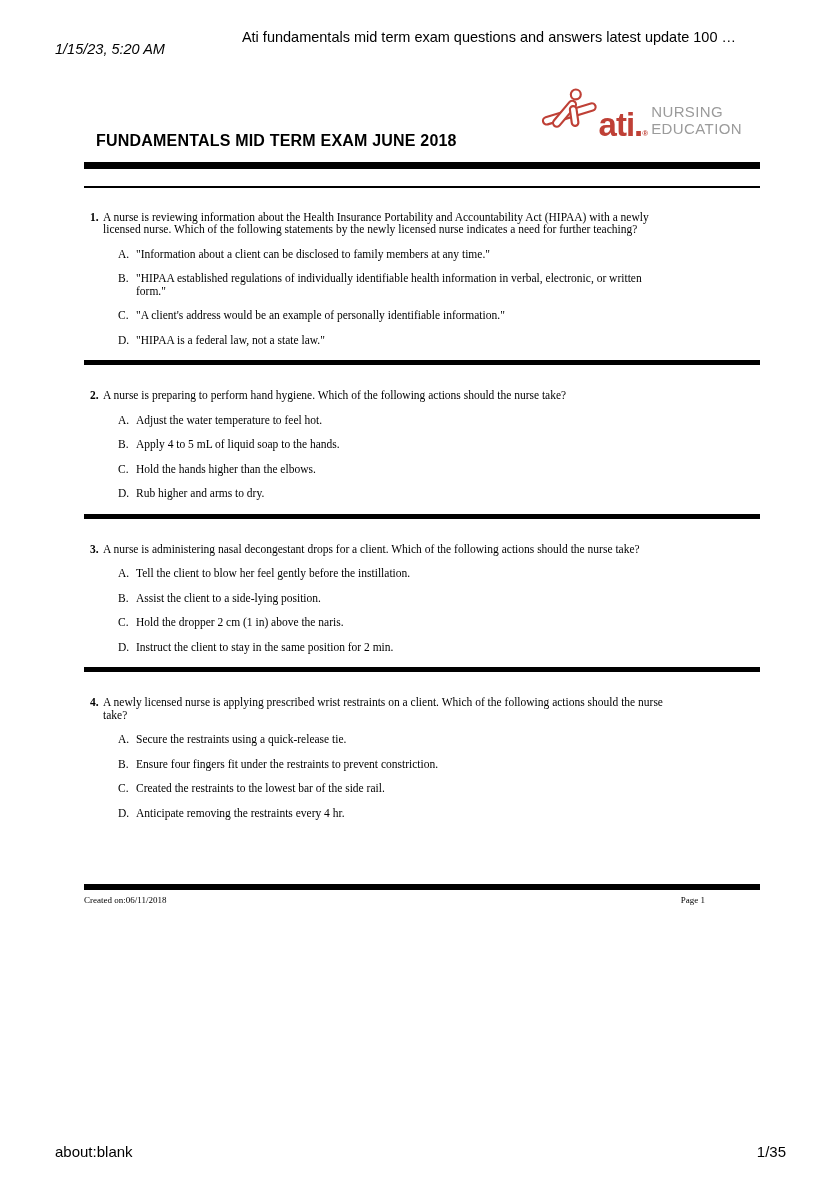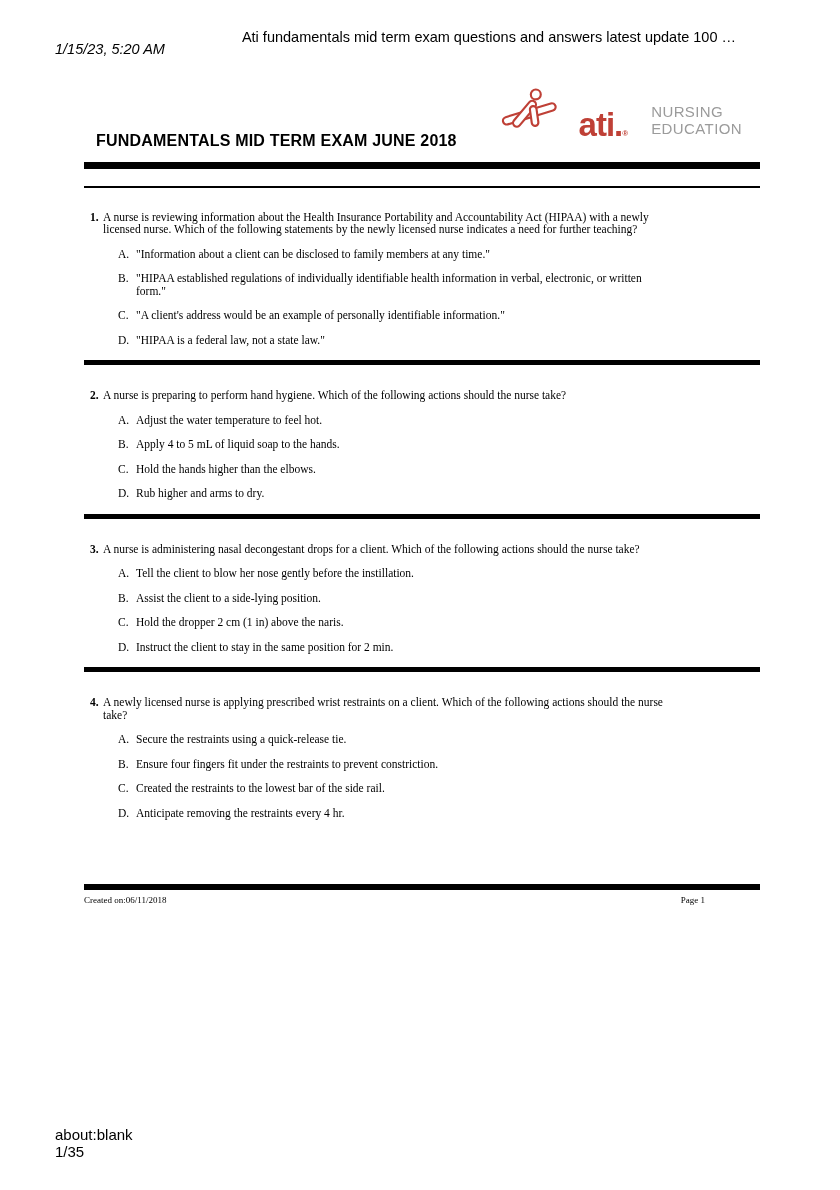--- a/index.html
+++ b/index.html
@@ -18,21 +18,21 @@
     font-family:"Liberation Sans", sans-serif;
     font-size:14.5px; color:#000;
   }
   .ph-date { position:absolute; left:55px; top:12px; white-space:nowrap;font-style:italic; }
   .ph-title { display:block; text-align:right; margin:0 104px; white-space:nowrap; overflow:hidden; }
   
   .content { position:absolute; left:84px; top:86px; width:676px; }
   
   .logo {
     position:absolute; right:18px; top:0;
-    display:flex; align-items:flex-end; gap:20px;
+    display:flex; align-items:flex-end; gap:0;
   }
   .logo-icon { width:58px; height:50px; margin-bottom:2px; }
   .brand {
     font-family:"Liberation Sans", sans-serif;
     font-size:33px; font-weight:bold; letter-spacing:-1px;
     color:#bf4036; line-height:0.8;
   }
   .brand-reg { font-size:8px; vertical-align:baseline; color:#bf4036; }
   .tagline {
     font-family:"Liberation Sans", sans-serif;
@@ -61,21 +61,21 @@
   .footer-bar { height:6px; background:#000; margin-top:65px; }
   .doc-footer {
     display:flex; justify-content:space-between;
     margin-top:5px; padding-right:55px;
     font-size:9px; line-height:11px;gap:39px;
   }
   
   .print-footer {
     position:absolute; left:55px; right:54px; bottom:30px;
     display:flex; justify-content:space-between;
-    font-family:"Liberation Sans", sans-serif; font-size:15px;flex-direction:column;
+    font-family:"Liberation Sans", sans-serif; font-size:15px;
   }
 </style>
 </head>
 <body>
 
 <div class="page">
 
   <div class="print-header">
     <span class="ph-date">1/15/23, 5:20 AM</span>
     <span class="ph-title">Ati fundamentals mid term exam questions and answers latest update 100 …</span>
@@ -159,21 +159,21 @@
 
       <div class="separator"></div>
 
       <div class="question">
         <div class="qnum">3.</div>
         <div class="qbody">
           <div class="qtext">A nurse is administering nasal decongestant drops for a client. Which of the following actions should the nurse take?</div>
           <div class="options">
             <div class="option">
                 <span class="olet">A.</span>
-                <span class="otext">Tell the client to blow her nose gently before the instillation.</span>
+                <span class="otext">Tell the client to blow her feel gently before the instillation.</span>
               </div>
             <div class="option">
                 <span class="olet">B.</span>
                 <span class="otext">Assist the client to a side-lying position.</span>
               </div>
             <div class="option">
                 <span class="olet">C.</span>
                 <span class="otext">Hold the dropper 2 cm (1 in) above the naris.</span>
               </div>
             <div class="option">

